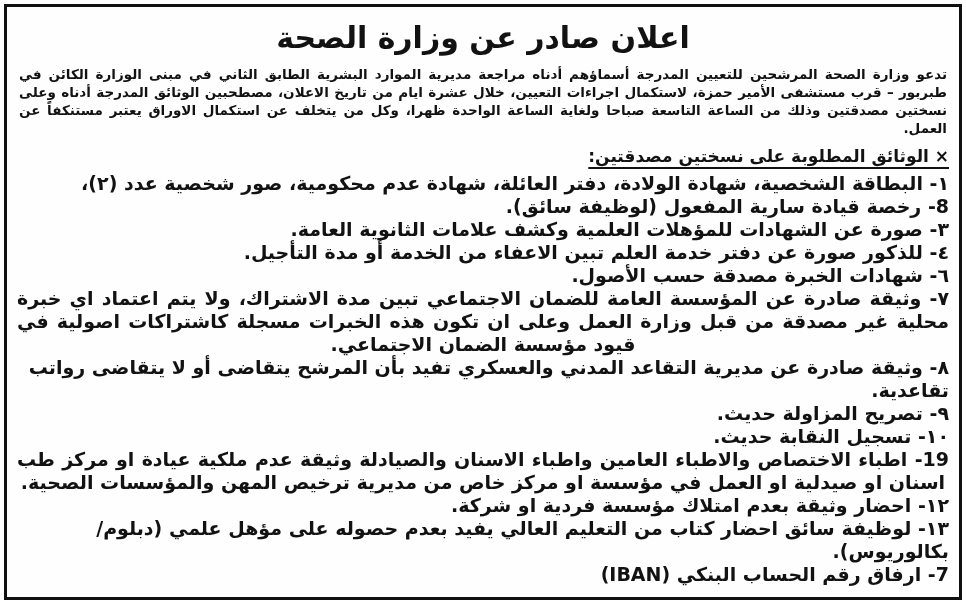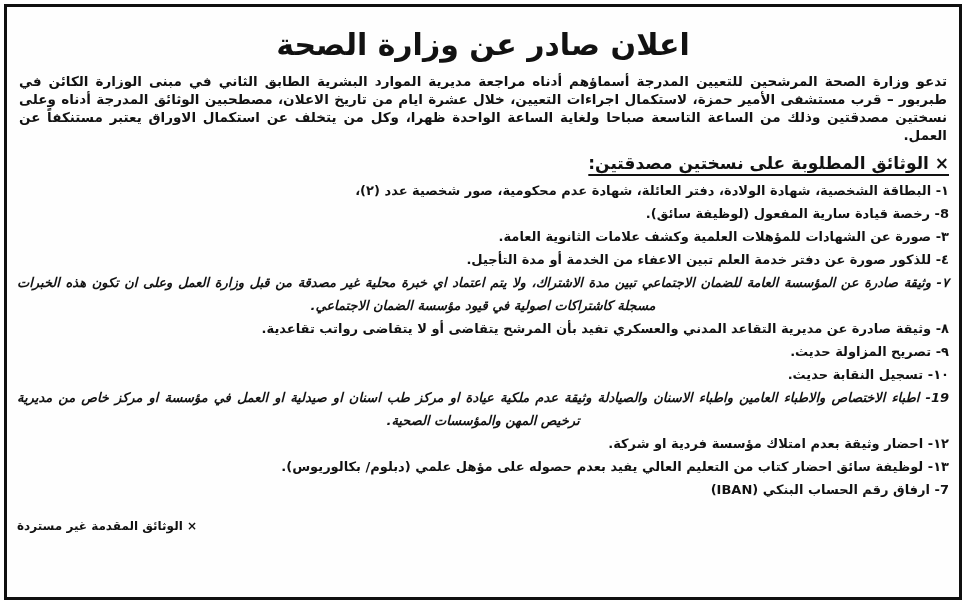--- a/index.html
+++ b/index.html
@@ -22,21 +22,21 @@
     box-sizing: border-box;
     border: 3px solid #101010;
     background: #fefefe;
     padding: 4px 10px 6px 10px;
     overflow: hidden;
     direction: rtl;
     color: #121212;
     font-weight: bold;
   }
   .title {
-    margin: 15px 0 8px 0;
+    margin: 8px 0 8px 0;
     text-align: center;
     font-size: 30px;
     line-height: 38px;
     letter-spacing: 0;
   }
   .intro {
     margin: 8px 2px 4px 2px;
     font-size: 13.5px;
     line-height: 18px;
     text-align: justify;
@@ -50,28 +50,27 @@
   }
   .section-header .underlined {
     text-decoration: underline;
     text-decoration-thickness: 2px;
     text-underline-offset: 5px;
   }
   .doc-list {
     margin: 2px 0 0 0;
   }
   .item {
-    font-size: 13px;
+    font-size: 19px;
     line-height: 23px;
     text-align: right;
   }
   .item.wrap {
     text-align: justify;
     text-align-last: center;
-    font-style: italic;
   }
   .footer-note {
     margin-top: 16px;
     font-size: 12px;
     line-height: 18px;
     text-align: left;
     padding-left: 0;
     padding-right: 300px;
   }
   .signature {
@@ -94,20 +93,21 @@
 
   <div class="section-header">
     <span class="underlined">× الوثائق المطلوبة على نسختين مصدقتين:</span>
   </div>
 
   <div class="doc-list">
     <div class="item">١- البطاقة الشخصية، شهادة الولادة، دفتر العائلة، شهادة عدم محكومية، صور شخصية عدد (٢)،</div>
     <div class="item">8- رخصة قيادة سارية المفعول (لوظيفة سائق).</div>
     <div class="item">٣- صورة عن الشهادات للمؤهلات العلمية وكشف علامات الثانوية العامة.</div>
     <div class="item">٤- للذكور صورة عن دفتر خدمة العلم تبين الاعفاء من الخدمة أو مدة التأجيل.</div>
+    <div class="item">٦- شهادات الخبرة مصدقة حسب الأصول.</div>
     <div class="item wrap">٧- وثيقة صادرة عن المؤسسة العامة للضمان الاجتماعي تبين مدة الاشتراك، ولا يتم اعتماد اي خبرة محلية غير مصدقة من قبل وزارة العمل وعلى ان تكون هذه الخبرات مسجلة كاشتراكات اصولية في قيود مؤسسة الضمان الاجتماعي.</div>
     <div class="item">٨- وثيقة صادرة عن مديرية التقاعد المدني والعسكري تفيد بأن المرشح يتقاضى أو لا يتقاضى رواتب تقاعدية.</div>
     <div class="item">٩- تصريح المزاولة حديث.</div>
     <div class="item">١٠- تسجيل النقابة حديث.</div>
     <div class="item wrap">19- اطباء الاختصاص والاطباء العامين واطباء الاسنان والصيادلة وثيقة عدم ملكية عيادة او مركز طب اسنان او صيدلية او العمل في مؤسسة او مركز خاص من مديرية ترخيص المهن والمؤسسات الصحية.</div>
     <div class="item">١٢- احضار وثيقة بعدم امتلاك مؤسسة فردية او شركة.</div>
     <div class="item">١٣- لوظيفة سائق احضار كتاب من التعليم العالي يفيد بعدم حصوله على مؤهل علمي (دبلوم/ بكالوريوس).</div>
     <div class="item">7- ارفاق رقم الحساب البنكي (IBAN)</div>
   </div>
 

